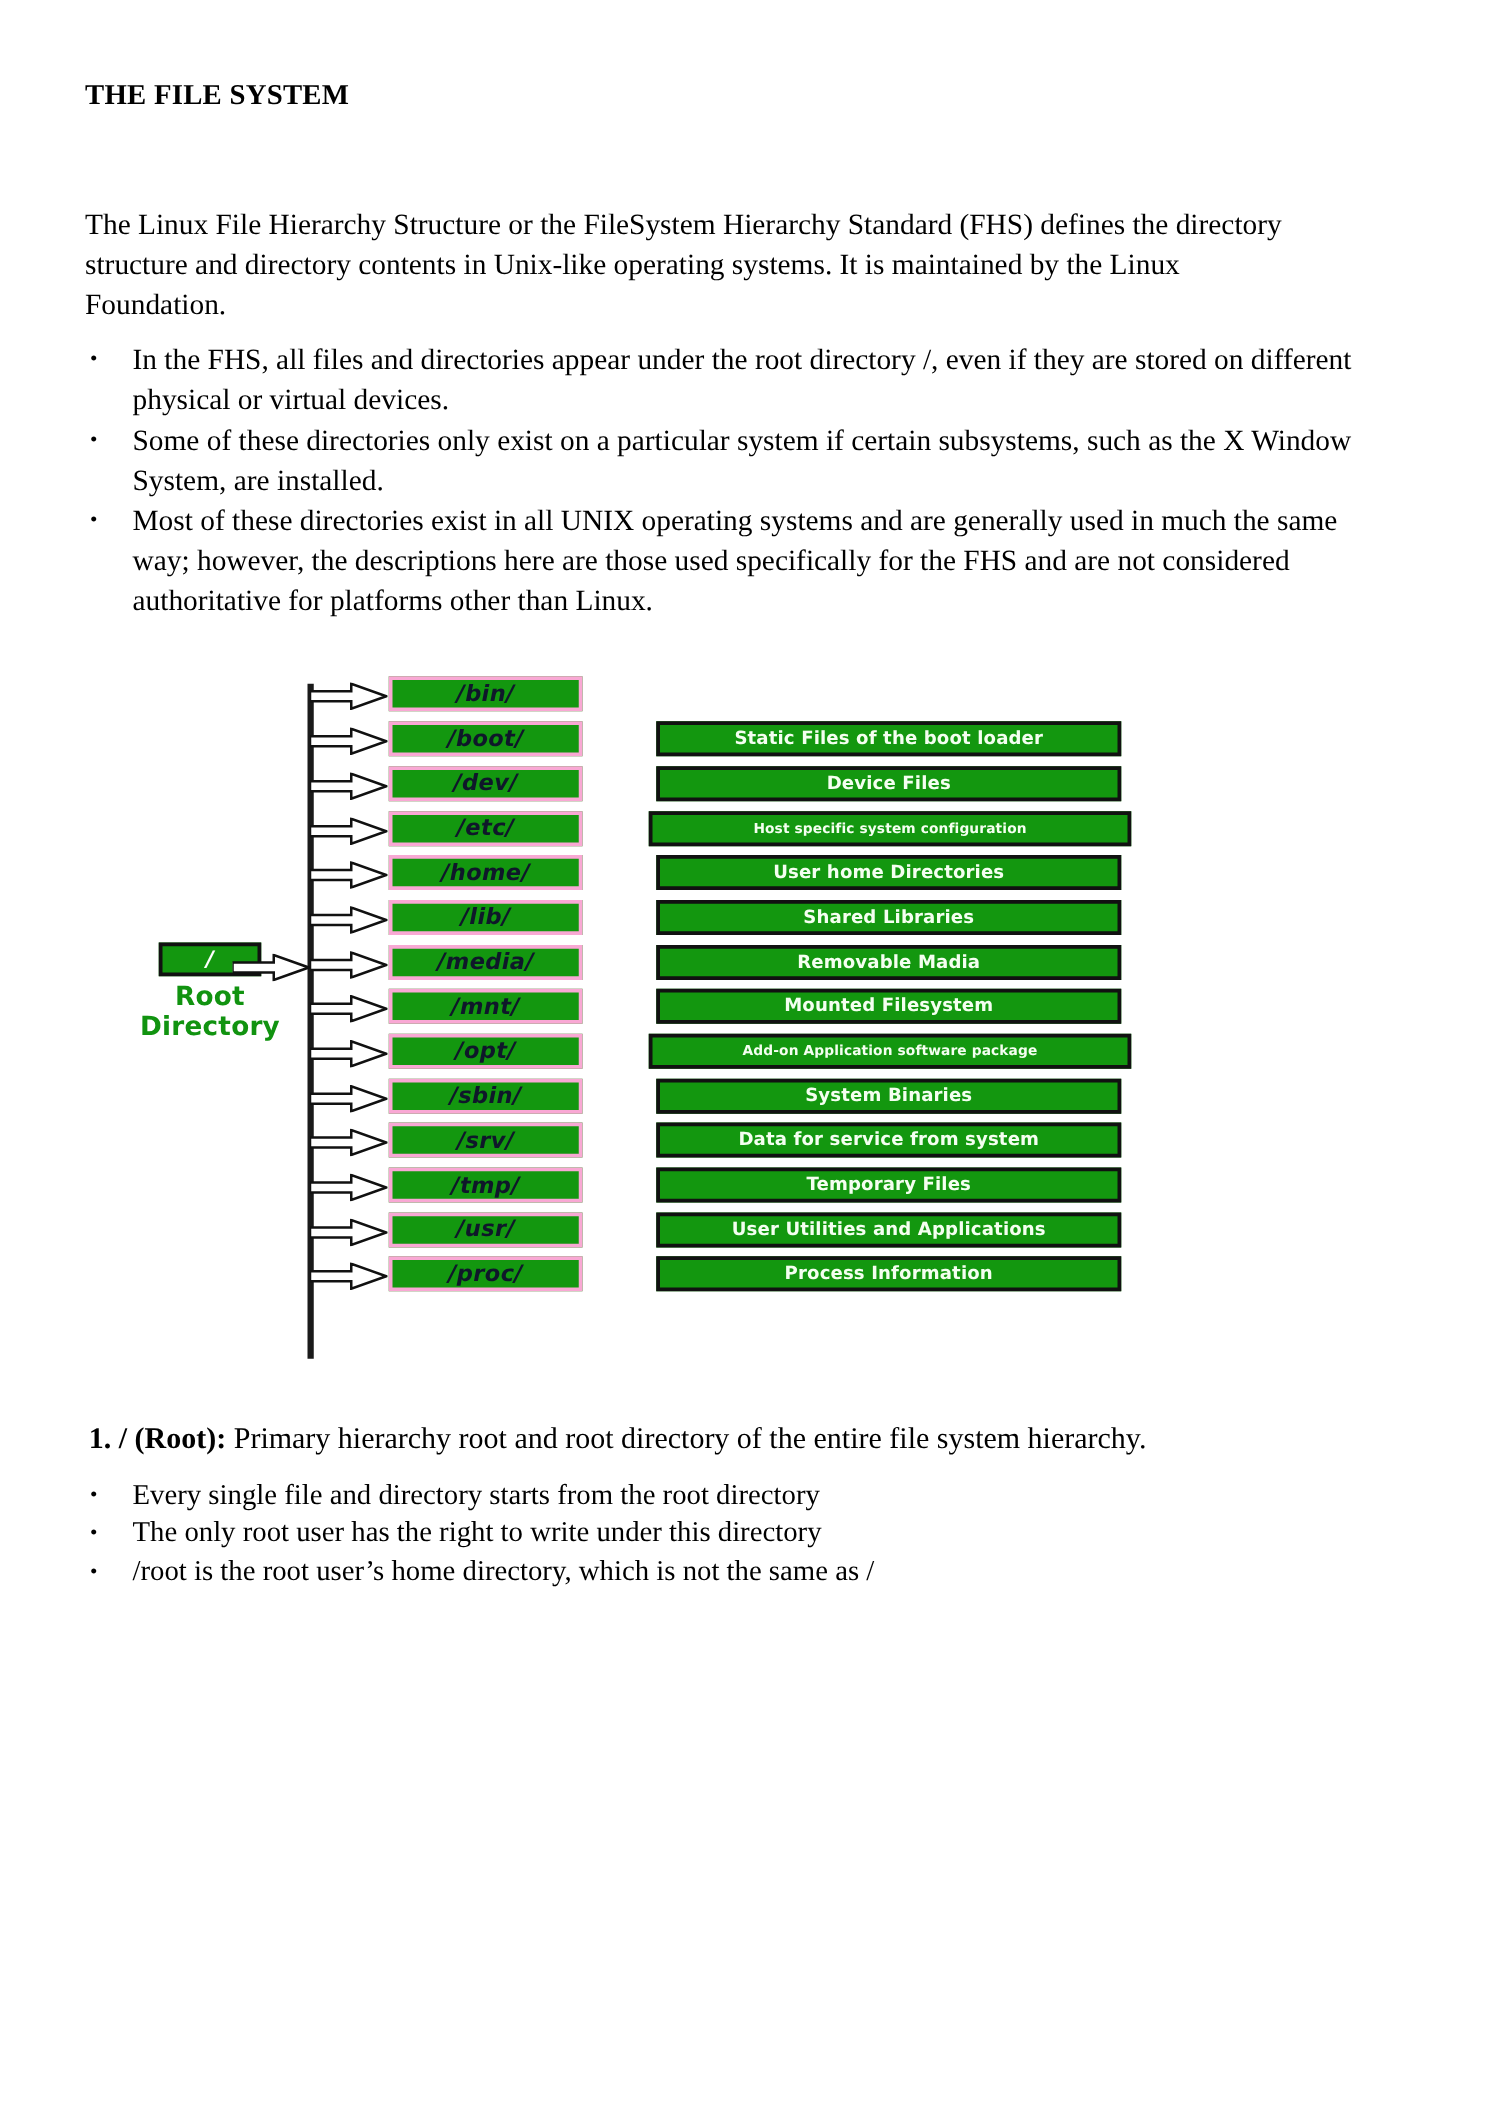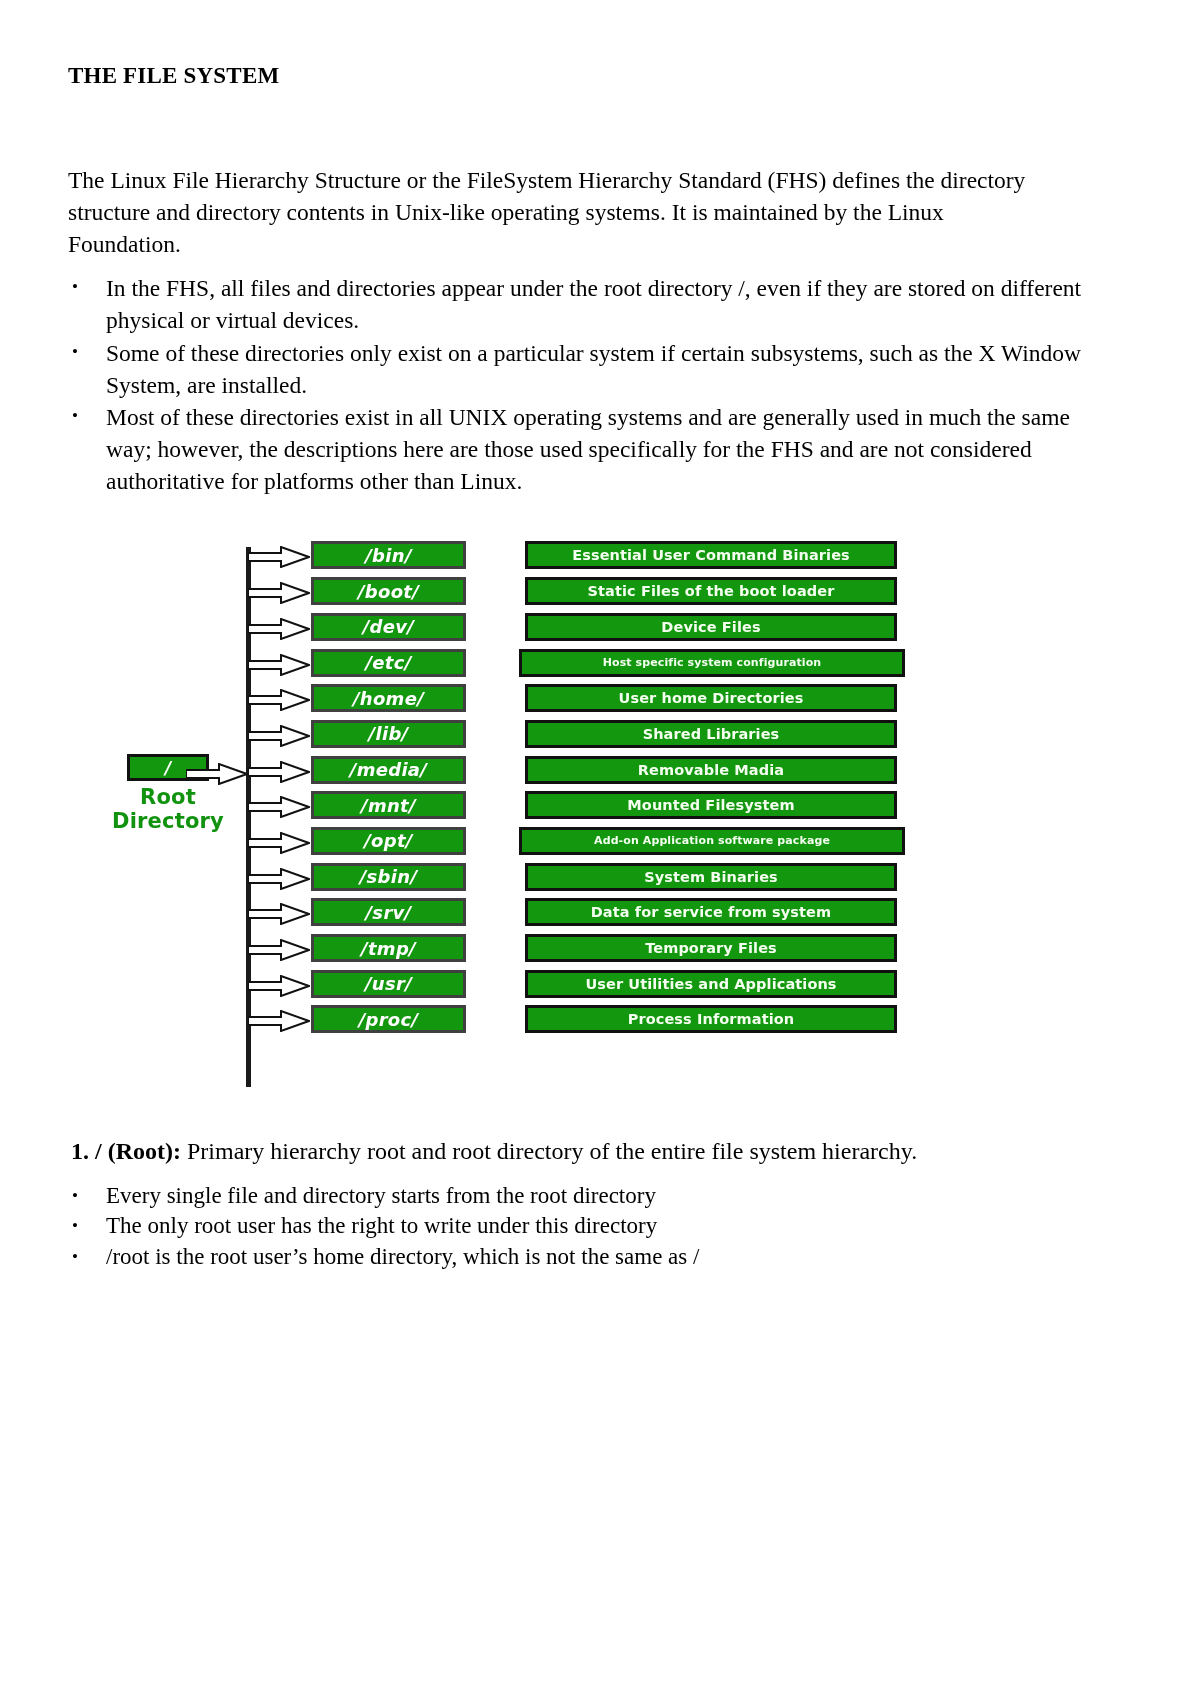--- a/index.html
+++ b/index.html
@@ -120,23 +120,23 @@
   }
   .arrow svg { display: block; }
 
   .dir-box {
     position: absolute;
     left: 243px;
     top: 0px;
     width: 155px;
     height: 28px;
     background: #13970f;
-    border: 3px solid #404040;
+    border: 3px solid #f9a8d4;
     box-sizing: border-box;
-    color: #ffffff;
+    color: #0f172a;
     font-family: "DejaVu Sans", "Liberation Sans", sans-serif;
     font-weight: bold;
     font-size: 18px;
     font-style: italic;
     display: flex;
     align-items: center;
     justify-content: center;
     letter-spacing: 0.3px;
   }
 
@@ -240,21 +240,20 @@
     </div>
 
     <div class="rows" id="diagram-rows">
         <div class="drow">
           <div class="arrow">
             <svg width="62" height="22" viewBox="0 0 62 22">
               <polygon points="0,7 33,7 33,1 61,11 33,21 33,15 0,15" fill="#ffffff" stroke="#111111" stroke-width="2"></polygon>
             </svg>
           </div>
           <div class="dir-box">/bin/</div>
-          <div class="desc-box">Essential User Command Binaries</div>
         </div>
         <div class="drow">
           <div class="arrow">
             <svg width="62" height="22" viewBox="0 0 62 22">
               <polygon points="0,7 33,7 33,1 61,11 33,21 33,15 0,15" fill="#ffffff" stroke="#111111" stroke-width="2"></polygon>
             </svg>
           </div>
           <div class="dir-box">/boot/</div>
           <div class="desc-box">Static Files of the boot loader</div>
         </div>

